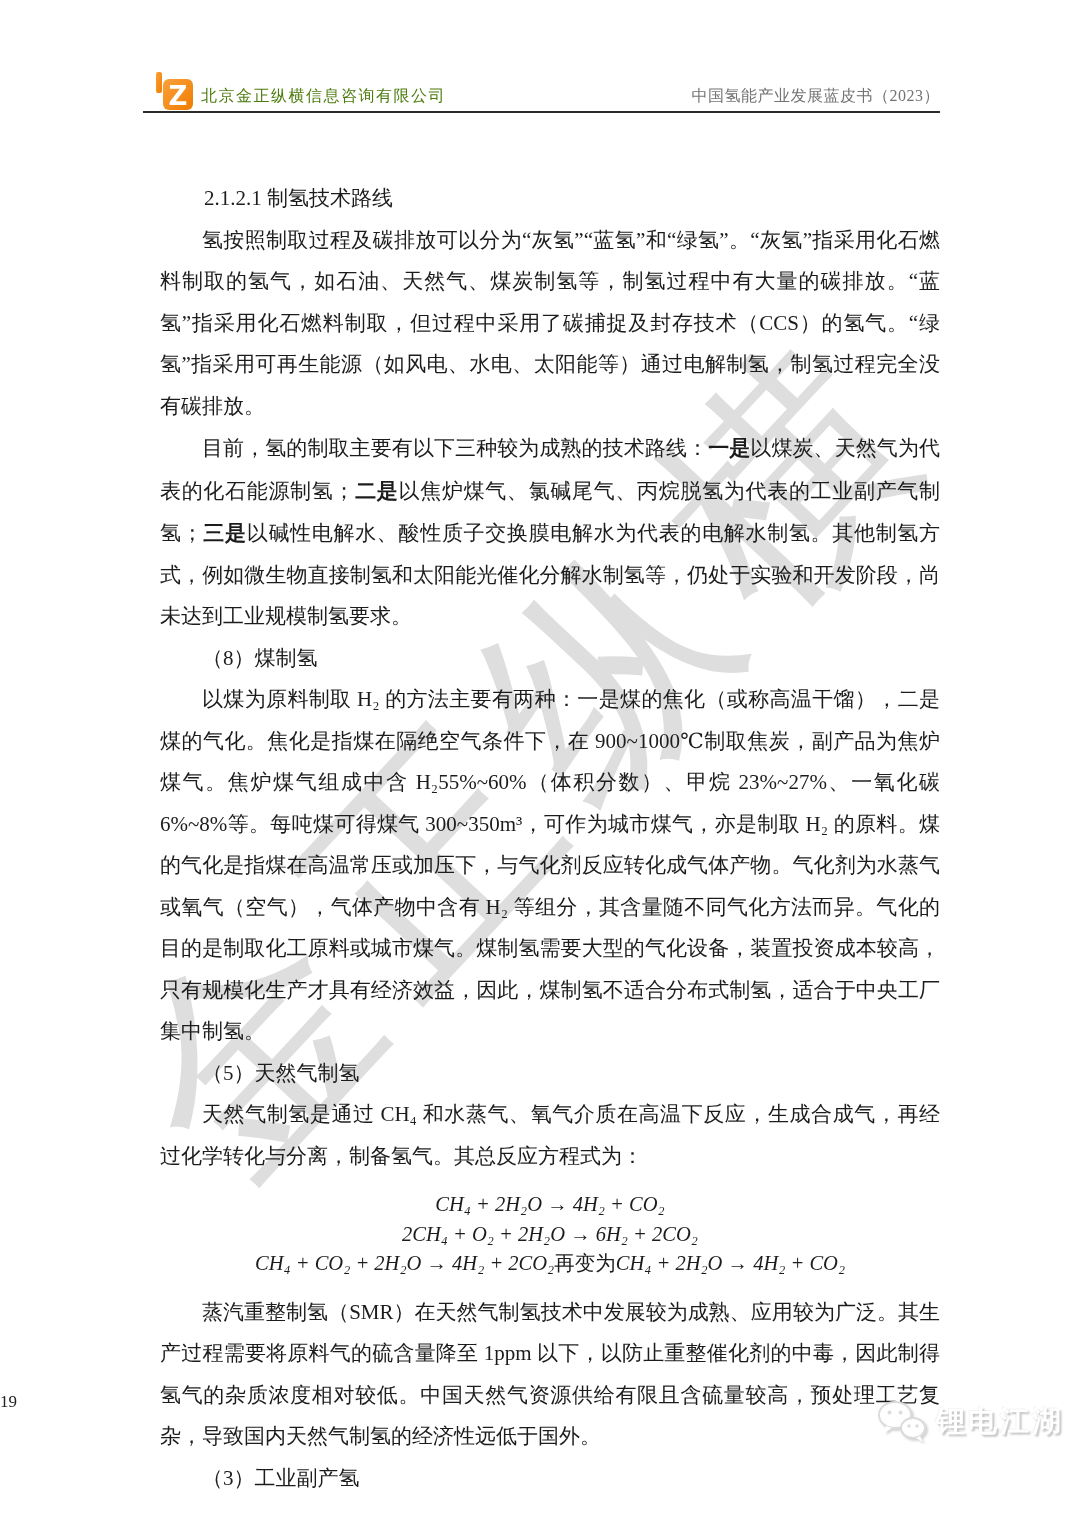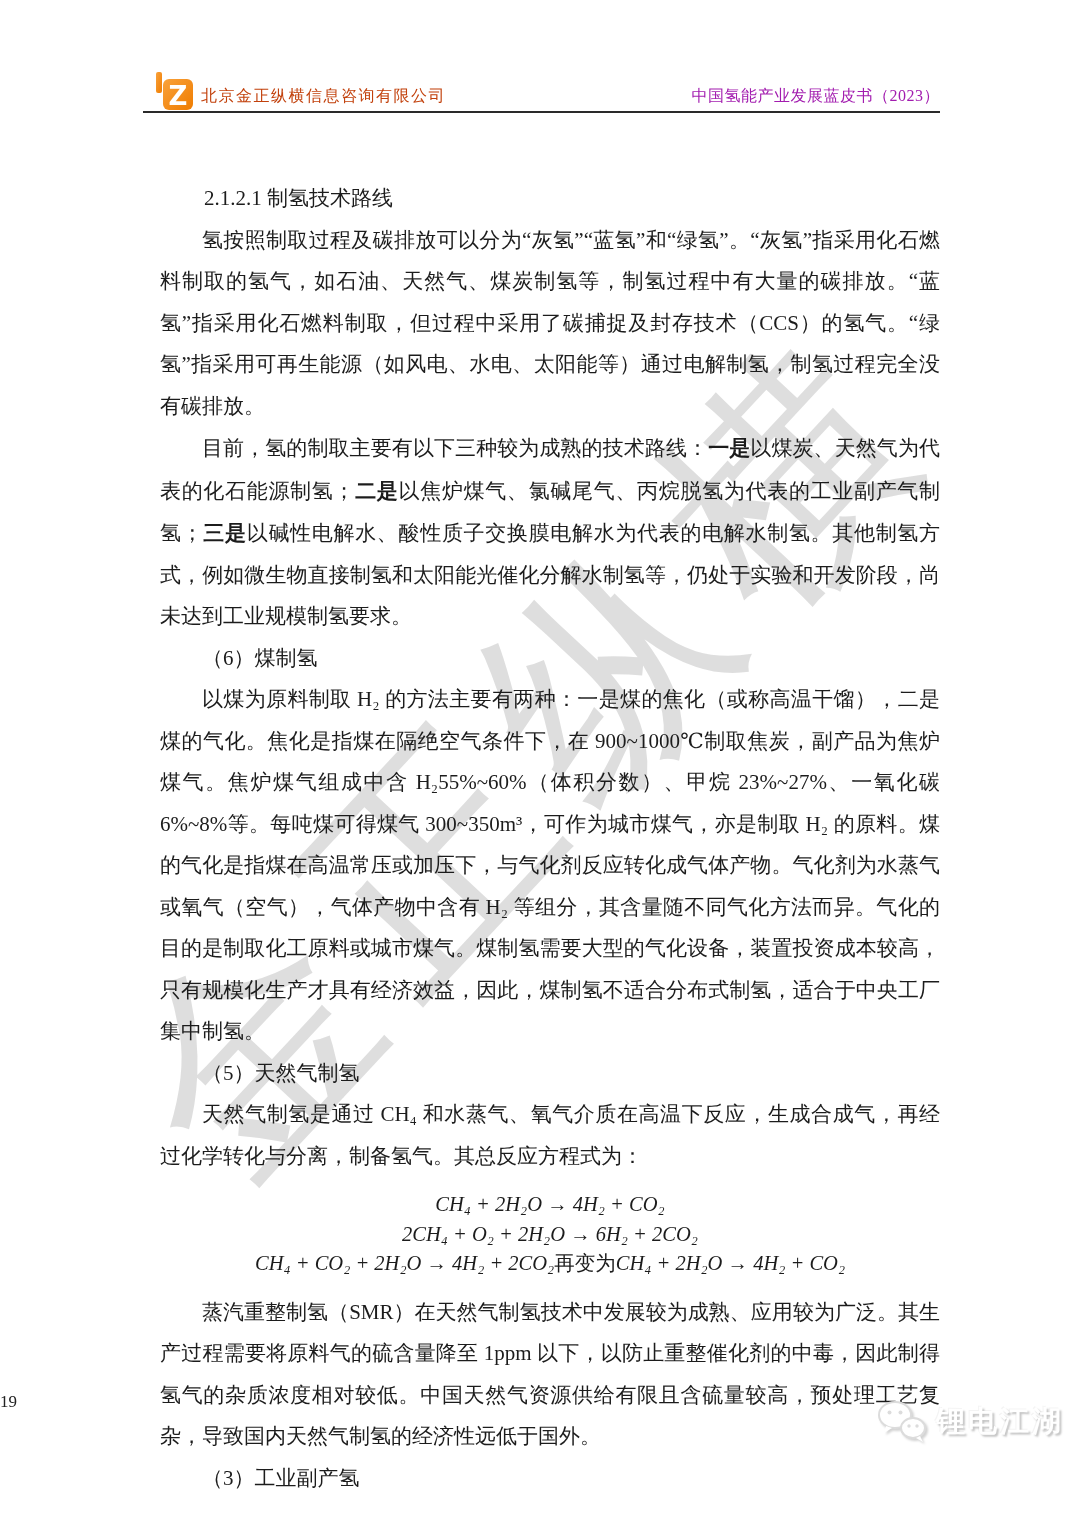--- a/index.html
+++ b/index.html
@@ -26,22 +26,22 @@
   
   .header{
     position:absolute;left:143px;top:72px;width:797px;
     display:flex;justify-content:space-between;align-items:flex-end;
     border-bottom:2px solid #2a2a2a;
     padding-bottom:4px;
     z-index:2;
   }
   .header-left{display:flex;align-items:flex-end;padding-left:12px;}
   .logo{width:38px;height:38px;margin-right:8px;margin-bottom:-3px;}
-  .company{font-size:16px;letter-spacing:1.5px;color:#c2410c;line-height:22px;}
-  .booktitle{font-size:16px;letter-spacing:0.5px;color:#a21caf;line-height:22px;}
+  .company{font-size:16px;letter-spacing:1.5px;color:#4d7c0f;line-height:22px;}
+  .booktitle{font-size:16px;letter-spacing:0.5px;color:#737373;line-height:22px;}
   
   .title{
     position:absolute;left:160px;top:138px;width:790px;
     font-family:"Liberation Sans","DejaVu Sans",sans-serif;
     font-weight:700;font-size:22.5px;line-height:30px;color:#111;
     z-index:2;margin:0;
   }
   
   .content{
     position:absolute;left:160px;top:178px;width:780px;
@@ -103,21 +103,21 @@
     </div>
     <span class="booktitle">中国氢能产业发展蓝皮书（2023）</span>
   </div>
 
 
   <div class="content">
     <p class="sub-section">2.1.2.1 制氢技术路线</p>
 
   <p class="para"><span>氢按照制取过程及碳排放可以分为“灰氢”“蓝氢”和“绿氢”。“灰氢”指采用化石燃料制取的氢气，如石油、天然气、煤炭制氢等，制氢过程中有大量的碳排放。“蓝氢”指采用化石燃料制取，但过程中采用了碳捕捉及封存技术（CCS）的氢气。“绿氢”指采用可再生能源（如风电、水电、太阳能等）通过电解制氢，制氢过程完全没有碳排放。</span></p>
       <p class="para"><span>目前，氢的制取主要有以下三种较为成熟的技术路线：</span><span class="b">一是</span><span>以煤炭、天然气为代表的化石能源制氢；</span><span class="b">二是</span><span>以焦炉煤气、氯碱尾气、丙烷脱氢为代表的工业副产气制氢；</span><span class="b">三是</span><span>以碱性电解水、酸性质子交换膜电解水为代表的电解水制氢。其他制氢方式，例如微生物直接制氢和太阳能光催化分解水制氢等，仍处于实验和开发阶段，尚未达到工业规模制氢要求。</span></p>
-      <p class="list-heading"><span>（6）煤制氢</span></p>
+      <p class="list-heading"><span>（8）煤制氢</span></p>
       <p class="para"><span>以煤为原料制取 H₂ 的方法主要有两种：一是煤的焦化（或称高温干馏），二是煤的气化。焦化是指煤在隔绝空气条件下，在 900~1000℃制取焦炭，副产品为焦炉煤气。焦炉煤气组成中含 H₂55%~60%（体积分数）、甲烷 23%~27%、一氧化碳 6%~8%等。每吨煤可得煤气 300~350m³，可作为城市煤气，亦是制取 H₂ 的原料。煤的气化是指煤在高温常压或加压下，与气化剂反应转化成气体产物。气化剂为水蒸气或氧气（空气），气体产物中含有 H₂ 等组分，其含量随不同气化方法而异。气化的目的是制取化工原料或城市煤气。煤制氢需要大型的气化设备，装置投资成本较高，只有规模化生产才具有经济效益，因此，煤制氢不适合分布式制氢，适合于中央工厂集中制氢。</span></p>
       <p class="list-heading"><span>（5）天然气制氢</span></p>
       <p class="para"><span>天然气制氢是通过 CH₄ 和水蒸气、氧气介质在高温下反应，生成合成气，再经过化学转化与分离，制备氢气。其总反应方程式为：</span></p>
       <div class="equation"><span class="i">CH₄ + 2H₂O → 4H₂ + CO₂</span></div>
       <div class="equation"><span class="i">2CH₄ + O₂ + 2H₂O → 6H₂ + 2CO₂</span></div>
       <div class="equation"><span class="i">CH₄ + CO₂ + 2H₂O → 4H₂ + 2CO₂</span><span>再变为</span><span class="i">CH₄ + 2H₂O → 4H₂ + CO₂</span></div>
       <p class="para"><span>蒸汽重整制氢（SMR）在天然气制氢技术中发展较为成熟、应用较为广泛。其生产过程需要将原料气的硫含量降至 1ppm 以下，以防止重整催化剂的中毒，因此制得氢气的杂质浓度相对较低。中国天然气资源供给有限且含硫量较高，预处理工艺复杂，导致国内天然气制氢的经济性远低于国外。</span></p>
       <p class="list-heading"><span>（3）工业副产氢</span></p>
     </div>
 

